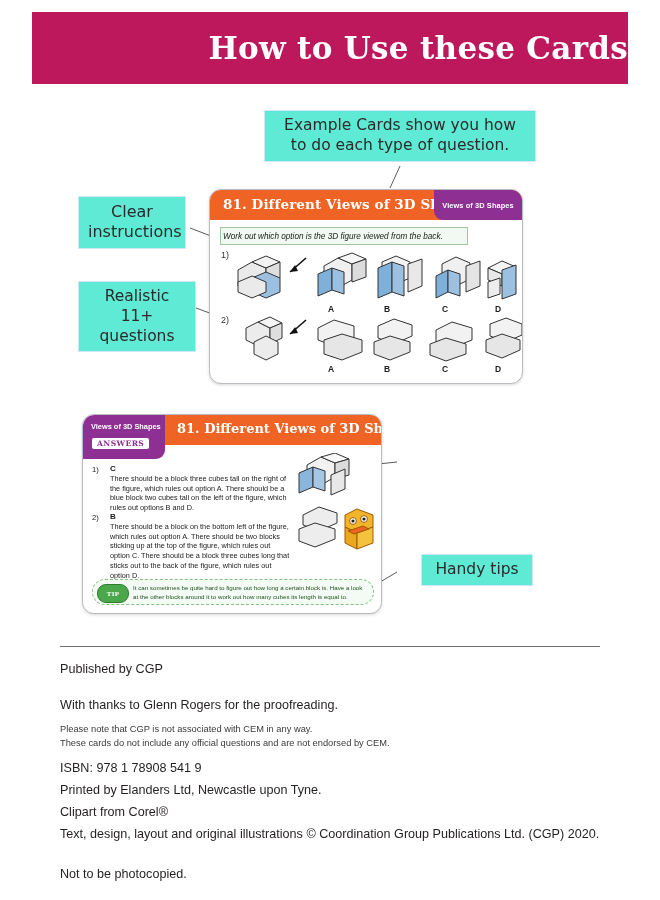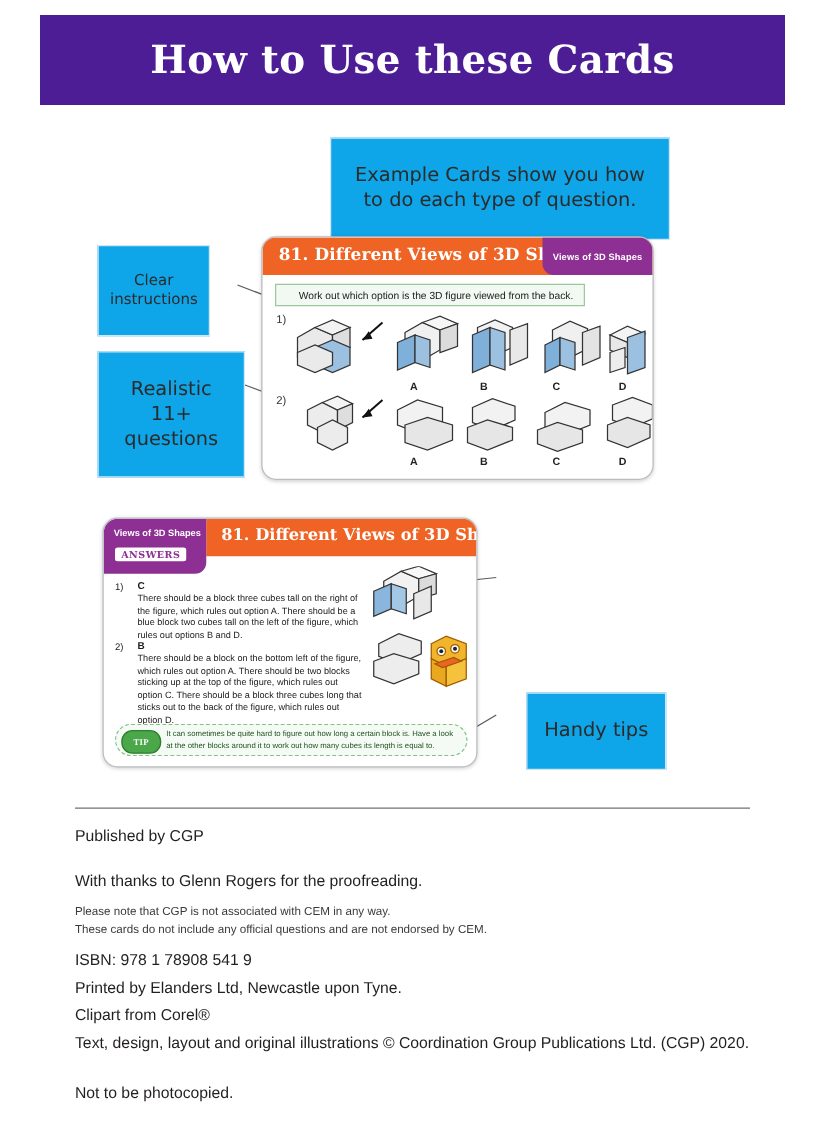--- a/index.html
+++ b/index.html
@@ -6,35 +6,35 @@
   body{
     width:660px;height:900px;background:#ffffff;
     font-family:"Liberation Sans", sans-serif;
     color:#231f20;position:relative;overflow:hidden;
   }
   .page{position:absolute;left:0;top:0;width:660px;height:900px;}
 
   
   .banner{
     position:absolute;left:32px;top:12px;width:596px;height:72px;
-    background:#4c1d95;display:flex;align-items:center;justify-content:center;
+    background:#be185d;display:flex;align-items:center;justify-content:flex-end;
   }
   .banner-title{
     color:#ffffff;font-size:31px;font-weight:bold;letter-spacing:.3px;
     font-family:"DejaVu Serif", serif;
   }
 
   
   .callout{
-    position:absolute;background:#0ea5e9;border:1px solid #cfe6f6;
+    position:absolute;background:#5eead4;border:1px solid #cfe6f6;
     font-family:"DejaVu Sans", sans-serif;color:#2b2b2b;
-    text-align:center;line-height:1.28;padding:20px 9px;box-sizing:border-box;
+    text-align:center;line-height:1.28;padding:5px 9px;box-sizing:border-box;
   }
   .c-example{left:264px;top:110px;width:272px;font-size:15.5px;}
-  .c-clear{left:78px;top:196px;width:90px;font-size:12px;}
+  .c-clear{left:78px;top:196px;width:108px;font-size:16px;}
   .c-realistic{left:78px;top:281px;width:118px;font-size:15.5px;}
   .c-complete{left:397px;top:432px;width:170px;font-size:15.5px;}
   .c-handy{left:397px;top:554px;width:112px;font-size:15.5px;margin-left:24px;}
 
   .leader{position:absolute;overflow:visible;}
 
   
   .card{
     position:absolute;background:#ffffff;border:1px solid #b9bcc0;
     border-radius:12px;box-sizing:border-box;overflow:hidden;
@@ -50,21 +50,21 @@
   }
   .qtag{
     position:absolute;right:0;top:0;width:88px;height:30px;background:#8e2f93;
     border-bottom-left-radius:9px;display:flex;align-items:center;justify-content:center;
   }
   .qtag span{color:#ffffff;font-size:7.4px;font-weight:bold;letter-spacing:.1px;}
 
   .instr{
     position:absolute;left:10px;top:37px;width:248px;height:18px;
     background:#f2f9f2;border:1px solid #9ec79e;box-sizing:border-box;
-    font-size:8.2px;color:#1b1b1b;display:flex;align-items:center;padding-left:18px;
+    font-size:8.2px;color:#1b1b1b;display:flex;align-items:center;padding-left:2px;font-style:italic;
   }
 
   .qnum{position:absolute;font-size:9px;color:#333;}
   .optletter{position:absolute;font-size:8.5px;font-weight:bold;color:#222;}
 
   
   .atag{
     position:absolute;left:0;top:0;width:82px;height:44px;background:#8e2f93;
     border-top-left-radius:11px;border-bottom-right-radius:9px;
   }

